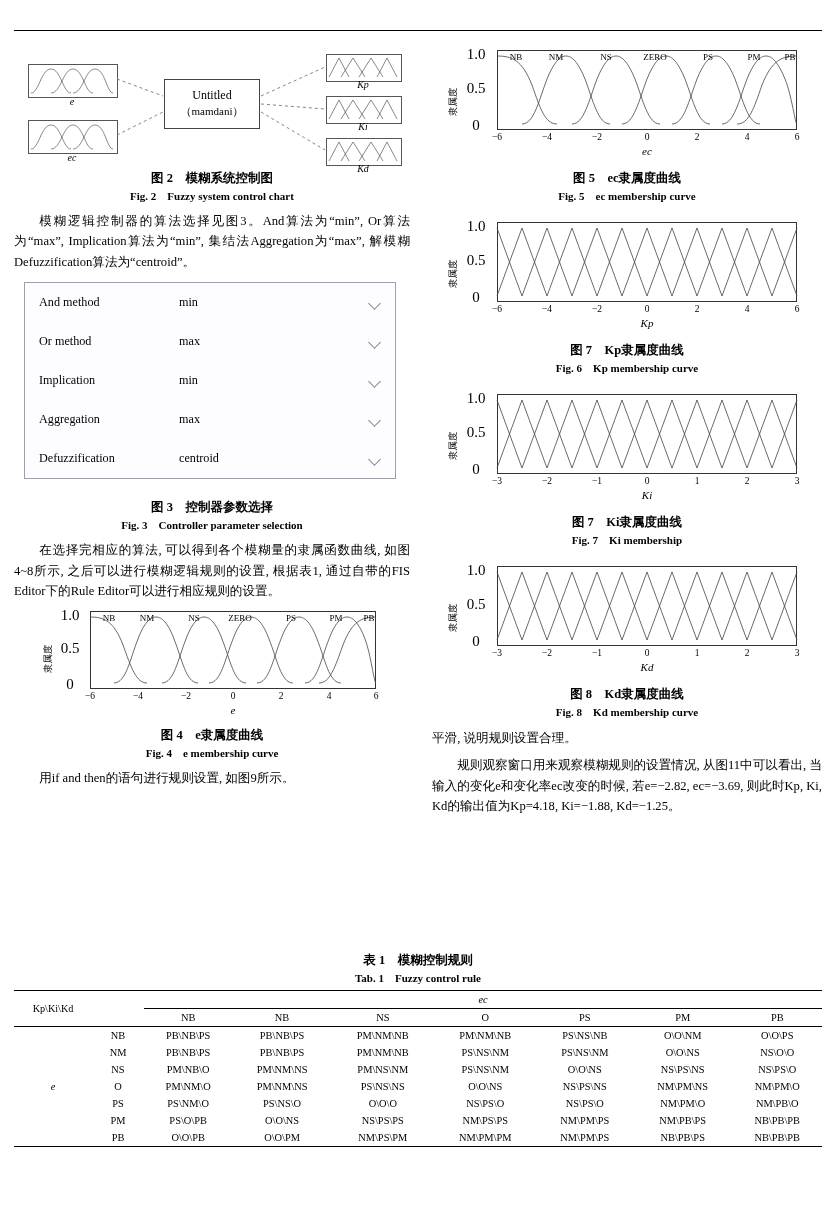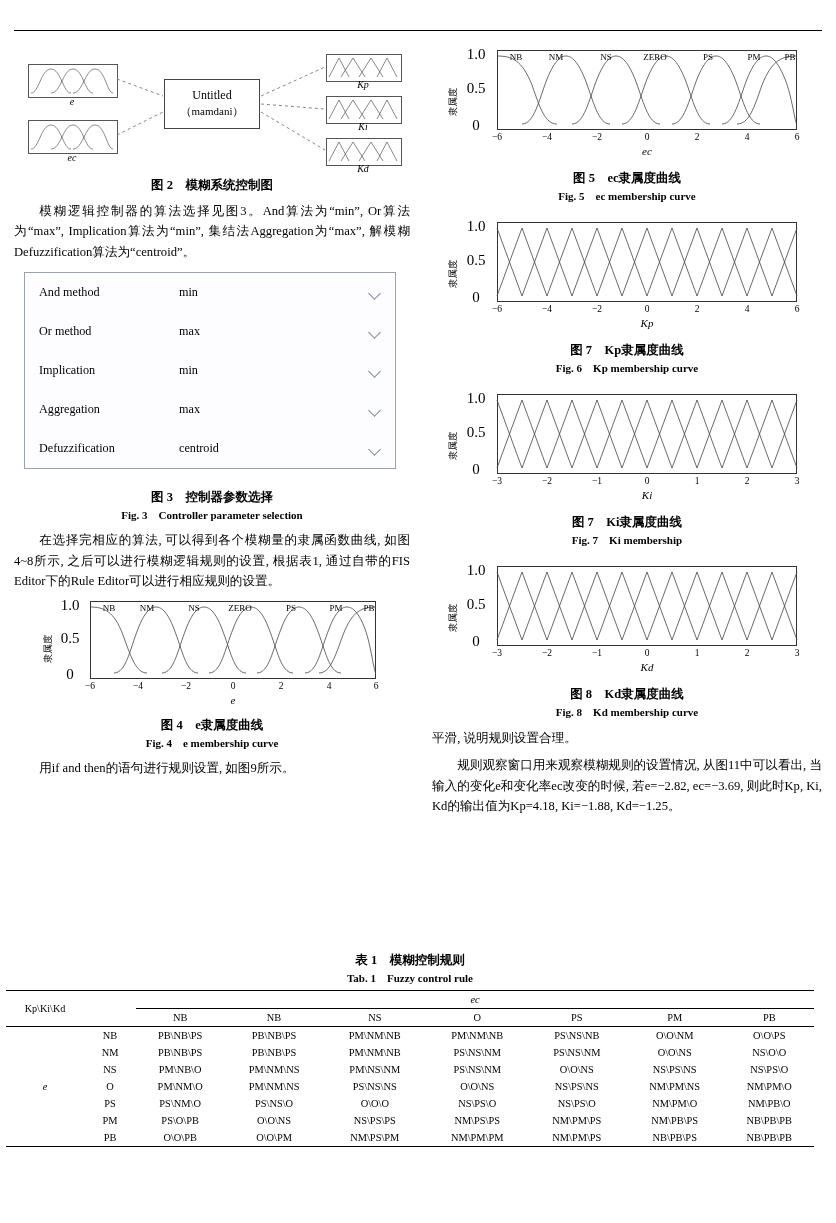--- a/index.html
+++ b/index.html
@@ -19,21 +19,21 @@
     display:flex;align-items:baseline;justify-content:space-between;
     font-size:12.5px;
   }
   .hdr-center{font-weight:bold;font-size:12.5px;}
   .hdr-rule{position:absolute;left:14px;top:30px;width:808px;height:1px;background:#000;}
 
   
   .col-left{position:absolute;left:14px;top:46px;width:396px;}
   .col-right{position:absolute;left:432px;top:46px;width:390px;}
 
-  .fig-cap-cn{text-align:center;font-weight:bold;font-size:12.5px;margin-top:13px;}
+  .fig-cap-cn{text-align:center;font-weight:bold;font-size:12.5px;margin-top:6px;}
   .fig-cap-en{text-align:center;font-weight:bold;font-size:11px;margin-top:2px;font-family:"Liberation Serif",serif;}
   .para{
     font-size:12.6px;line-height:1.62;text-align:justify;
     text-indent:2em;margin:7px 0 0 0;
   }
   .para.noind{text-indent:0;}
 
   
   .fig2{position:relative;width:396px;height:116px;margin-top:2px;}
   .mf-box{position:absolute;border:1px solid #555;background:#fff;}
@@ -158,20 +158,21 @@
       <svg style="position:absolute;left:0;top:0;" width="396" height="116">
         <path d="M103,31 L149,48" stroke="#777" stroke-width="0.9" stroke-dasharray="3,3" fill="none"></path>
         <path d="M103,87 L149,64" stroke="#777" stroke-width="0.9" stroke-dasharray="3,3" fill="none"></path>
         <path d="M247,48 L311,19" stroke="#777" stroke-width="0.9" stroke-dasharray="3,3" fill="none"></path>
         <path d="M247,56 L311,61" stroke="#777" stroke-width="0.9" stroke-dasharray="3,3" fill="none"></path>
         <path d="M247,64 L311,102" stroke="#777" stroke-width="0.9" stroke-dasharray="3,3" fill="none"></path>
       </svg>
     </div>
 
     <div class="fig-cap-cn">图 2　模糊系统控制图</div>
+    <div class="fig-cap-en">Fig. 2　Fuzzy system control chart</div>
 
     <p class="para">模糊逻辑控制器的算法选择见图3。And算法为“min”, Or算法为“max”, Implication算法为“min”, 集结法Aggregation为“max”, 解模糊Defuzzification算法为“centroid”。</p>
 
     <div class="panel">
       <div class="panel-row">
         <span class="lab">And method</span>
         <span class="val">min</span>
         <span class="chev"></span>
       </div>
       <div class="panel-row">
@@ -381,21 +382,21 @@
       <div class="xtick" style="left:346px;top:86px;width:28px;">3</div>
       <div class="xlab" style="left:60px;top:99px;width:300px;"><span>Kd</span></div>
     </div>
     <div class="fig-cap-cn" style="margin-top:6px">图 8　Kd隶属度曲线</div>
     <div class="fig-cap-en">Fig. 8　Kd membership curve</div>
 
     <p class="para noind" style="margin-top:8px">平滑, 说明规则设置合理。</p>
     <p class="para">规则观察窗口用来观察模糊规则的设置情况, 从图11中可以看出, 当输入的变化e和变化率ec改变的时候, 若e=−2.82, ec=−3.69, 则此时Kp, Ki, Kd的输出值为Kp=4.18, Ki=−1.88, Kd=−1.25。</p>
   </div>
 
-  <div style="position:absolute;left:6px;top:948px;width:808px;">
+  <div style="position:absolute;left:14px;top:948px;width:808px;">
     <div class="tbl-title-cn">表 1　模糊控制规则</div>
     <div class="tbl-title-en">Tab. 1　Fuzzy control rule</div>
 
     <table class="rules">
       <tbody>
           <tr class="ln-top ln-thin">
         <td rowspan="2" style="width:78px;" class="cell-k">Kp\Ki\Kd</td>
         <td rowspan="2" style="width:52px;"></td>
         <td colspan="7" class="hdr-ec">ec</td>
       </tr>

